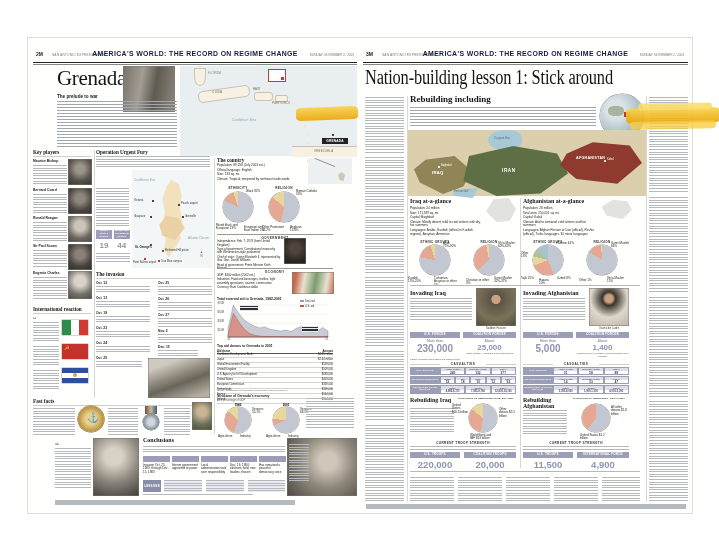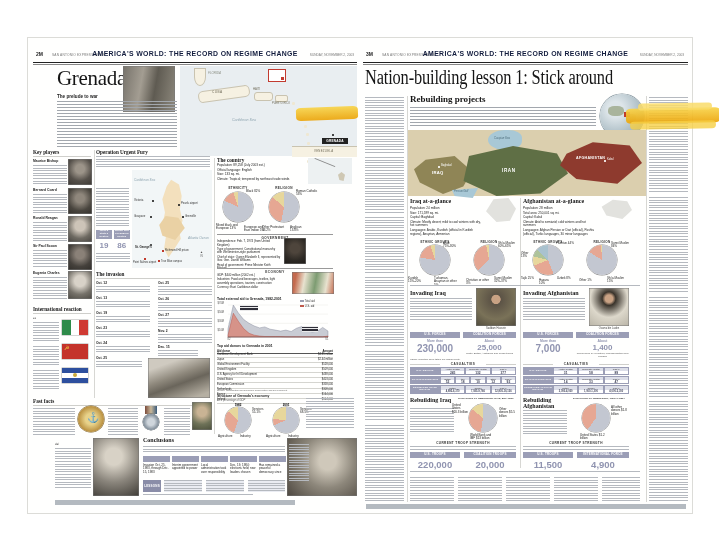--- a/index.html
+++ b/index.html
@@ -105,21 +105,21 @@
 <div class="a hs" style="left:96px;top:149px;font-size:5.2px">Operation Urgent Fury</div>
 <div class="a gk2" style="left:96px;top:156px;width:114px;height:12px"></div>
 <div class="a gk2" style="left:96px;top:188px;width:33px;height:6.5px"></div>
 <div class="a gk2" style="left:96px;top:196px;width:33px;height:6.5px"></div>
 <div class="a gk2" style="left:96px;top:204px;width:33px;height:6.5px"></div>
 <div class="a gk2" style="left:96px;top:212px;width:33px;height:6.5px"></div>
 <div class="a gk2" style="left:96px;top:220px;width:33px;height:6.5px"></div>
 <div class="a bar lblc" style="left:96px;top:230px;width:16px;height:9px">United States deaths</div>
 <div class="a bar lblc" style="left:113.5px;top:230px;width:16.5px;height:9px">Cuban and Grenadian deaths</div>
 <div class="a num c" style="left:96px;top:241px;width:16px;font-size:8px">19</div>
-<div class="a num c" style="left:113.5px;top:241px;width:16.5px;font-size:8px">86</div>
+<div class="a num c" style="left:113.5px;top:241px;width:16.5px;font-size:8px">44</div>
 <div class="a gk2" style="left:96px;top:253px;width:34px;height:10px"></div>
 
 <div class="a" style="left:132px;top:170px;width:80px;height:98px;background:#f2f6f7">
   <div class="a" style="left:18px;top:8px;width:44px;height:82px;background:#f3e0bd;clip-path:polygon(48% 2%,66% 8%,72% 22%,68% 38%,74% 52%,66% 64%,70% 74%,56% 86%,42% 97%,32% 86%,36% 72%,28% 58%,34% 42%,28% 26%,38% 10%)"></div>
   <div class="a" style="left:24px;top:46px;width:32px;height:30px;background:#ead1a4;clip-path:polygon(30% 0,70% 6%,90% 40%,60% 80%,20% 66%,10% 30%)"></div>
   <div class="a i" style="left:2px;top:8px;font-size:3.2px;color:#8ea4b0">Caribbean Sea</div>
   <div class="a i" style="left:56px;top:66px;font-size:3.2px;color:#8ea4b0">Atlantic Ocean</div>
   <div class="a dot" style="left:20px;top:30px"></div>
   <div class="a" style="left:2px;top:28px;font-size:2.8px;color:#333">Victoria</div>
   <div class="a dot" style="left:46px;top:34px"></div>
@@ -340,21 +340,21 @@
 <div class="a gk2" style="left:365px;top:157px;width:39px;height:56px"></div>
 <div class="a gk2" style="left:365px;top:217px;width:39px;height:56px"></div>
 <div class="a gk2" style="left:365px;top:277px;width:39px;height:70px"></div>
 <div class="a gk2" style="left:365px;top:351px;width:39px;height:70px"></div>
 <div class="a gk2" style="left:365px;top:425px;width:39px;height:76px"></div>
 <div class="a gk2" style="left:649px;top:97px;width:39px;height:96px"></div>
 <div class="a gk2" style="left:649px;top:197px;width:39px;height:96px"></div>
 <div class="a gk2" style="left:649px;top:297px;width:39px;height:100px"></div>
 <div class="a gk2" style="left:649px;top:401px;width:39px;height:100px"></div>
 
-<div class="a hs" style="left:410px;top:94px;font-size:9px">Rebuilding projects</div>
+<div class="a hs" style="left:410px;top:94px;font-size:9px">Rebuilding including</div>
 <div class="a gk" style="left:410px;top:107px;width:186px;height:20px"></div>
 <div class="a" style="left:600px;top:94px;width:44px;height:44px;border-radius:50%;background:radial-gradient(circle at 35% 35%,#dde5e9 20%,#aebfc7 60%,#7f949e);box-shadow:0 0 0 .6px #7a8b94">
   <div class="a" style="left:8px;top:12px;width:16px;height:10px;background:#a9b49c;border-radius:40%"></div>
   <div class="a" style="left:26px;top:20px;width:10px;height:8px;background:#a9b49c;border-radius:40%"></div>
   <div class="a" style="left:24px;top:18px;width:6px;height:5px;background:#c0392b"></div>
 </div>
 <div class="a gk2" style="left:600px;top:140px;width:44px;height:6px"></div>
 
 <div class="a" style="left:408px;top:130px;width:238px;height:66px;background:#dbcfae">
   <div class="a" style="left:80px;top:0px;width:34px;height:20px;background:#a8c8d6;border-radius:50% 40% 45% 50%"></div>
@@ -429,21 +429,21 @@
 <div class="a bar" style="left:410px;top:332px;width:50px;height:5.5px;font-size:3px;line-height:5.5px">U.S. FORCES</div>
 <div class="a bar" style="left:463px;top:332px;width:53px;height:5.5px;font-size:3px;line-height:5.5px">COALITION FORCES</div>
 <div class="a c num" style="left:410px;top:339px;width:50px;font-size:3.4px">More than</div>
 <div class="a c num" style="left:410px;top:343px;width:50px;font-size:10px">230,000</div>
 <div class="a c num" style="left:463px;top:339px;width:53px;font-size:3.4px">About</div>
 <div class="a c num" style="left:463px;top:343px;width:53px;font-size:8px">25,000</div>
 <div class="a c" style="left:463px;top:352px;width:53px;font-size:2.5px;color:#555">Mostly British, Australian and Polish troops</div>
 <div class="a bar" style="left:523px;top:332px;width:50px;height:5.5px;font-size:3px;line-height:5.5px">U.S. FORCES</div>
 <div class="a bar" style="left:576px;top:332px;width:53px;height:5.5px;font-size:3px;line-height:5.5px">COALITION FORCES</div>
 <div class="a c num" style="left:523px;top:339px;width:50px;font-size:3.4px">More than</div>
-<div class="a c num" style="left:523px;top:343px;width:50px;font-size:10px">7,000</div>
+<div class="a c num" style="left:523px;top:343px;width:50px;font-size:10px">5,000</div>
 <div class="a c num" style="left:576px;top:339px;width:53px;font-size:3.4px">About</div>
 <div class="a c num" style="left:576px;top:343px;width:53px;font-size:8px">1,400</div>
 <div class="a c" style="left:576px;top:352px;width:53px;font-size:2.5px;color:#555">Troops from 19 countries, including Britain and Canada</div>
 <div class="a i" style="left:410px;top:358px;font-size:2.5px;color:#666">NOTE: Coalition force totals are approximate.</div>
 
 <div class="a c" style="left:410px;top:362px;width:106px;font-size:3.1px;font-weight:bold;letter-spacing:.5px;color:#333">CASUALTIES</div>
 <div class="a hl" style="left:410px;top:364px;width:30px;height:.5px"></div>
 <div class="a hl" style="left:486px;top:364px;width:30px;height:.5px"></div>
 <div class="a bar lblc" style="left:410px;top:367px;width:30px;height:8.2px">U.S. DEATHS</div>
 <div class="a cell" style="left:440px;top:367px;width:25.3px;height:8.2px">

